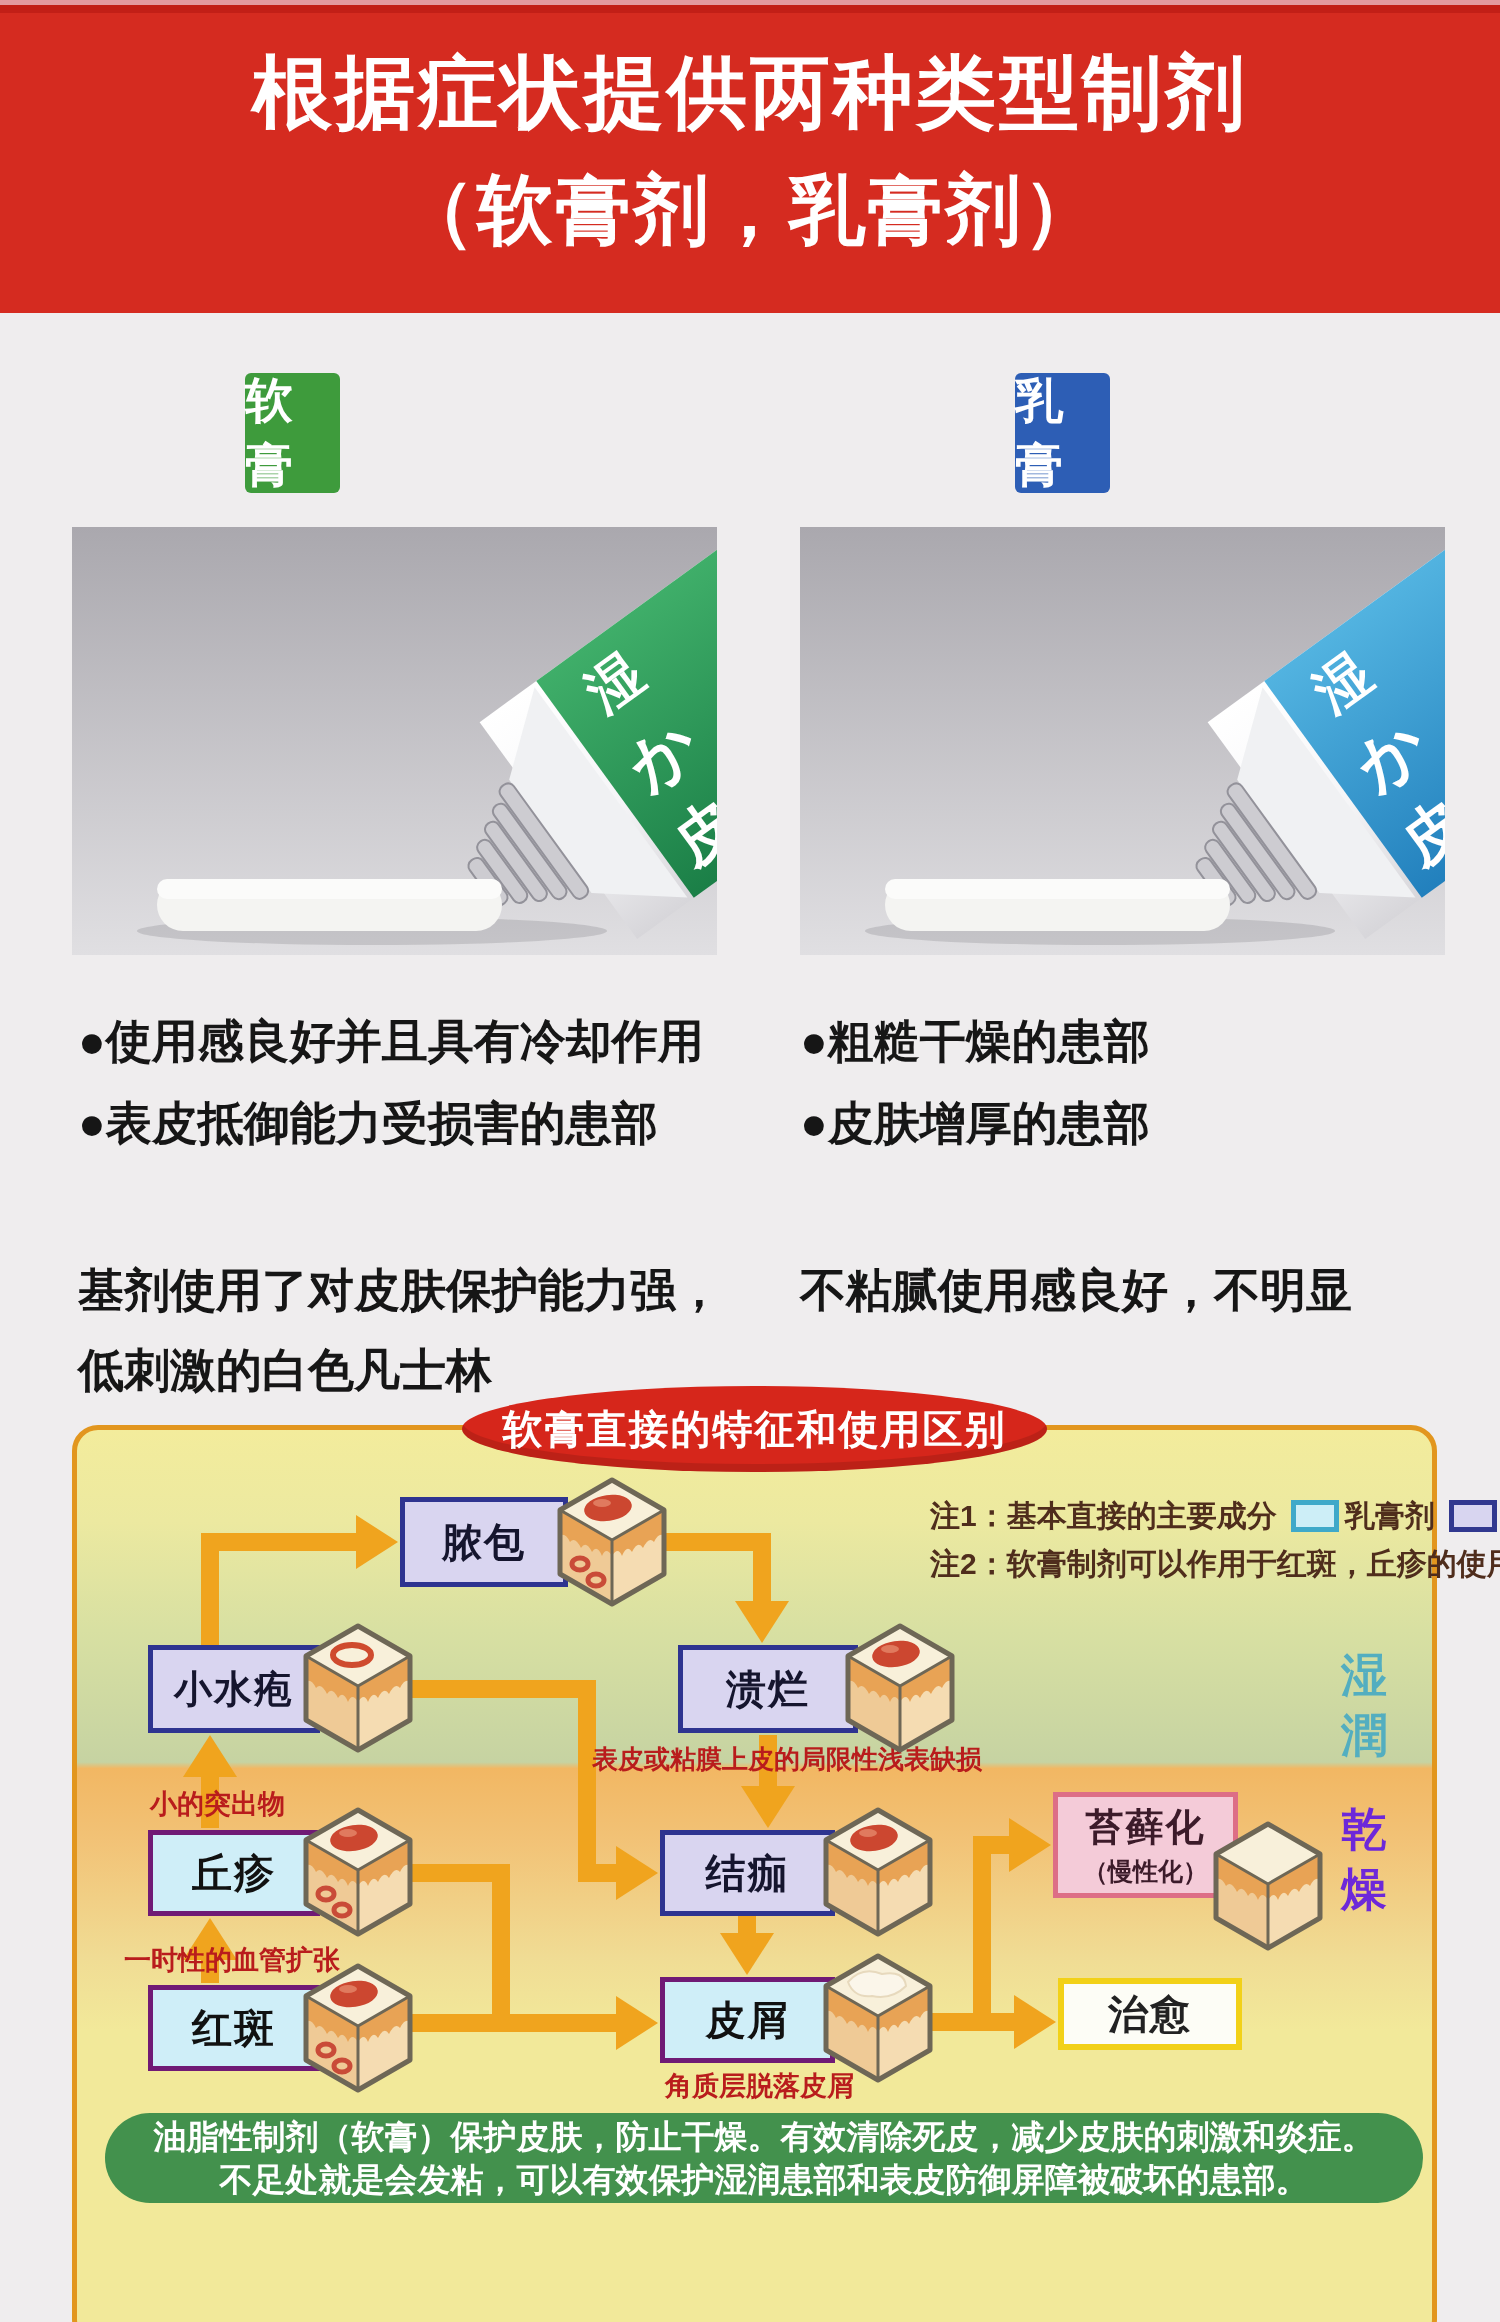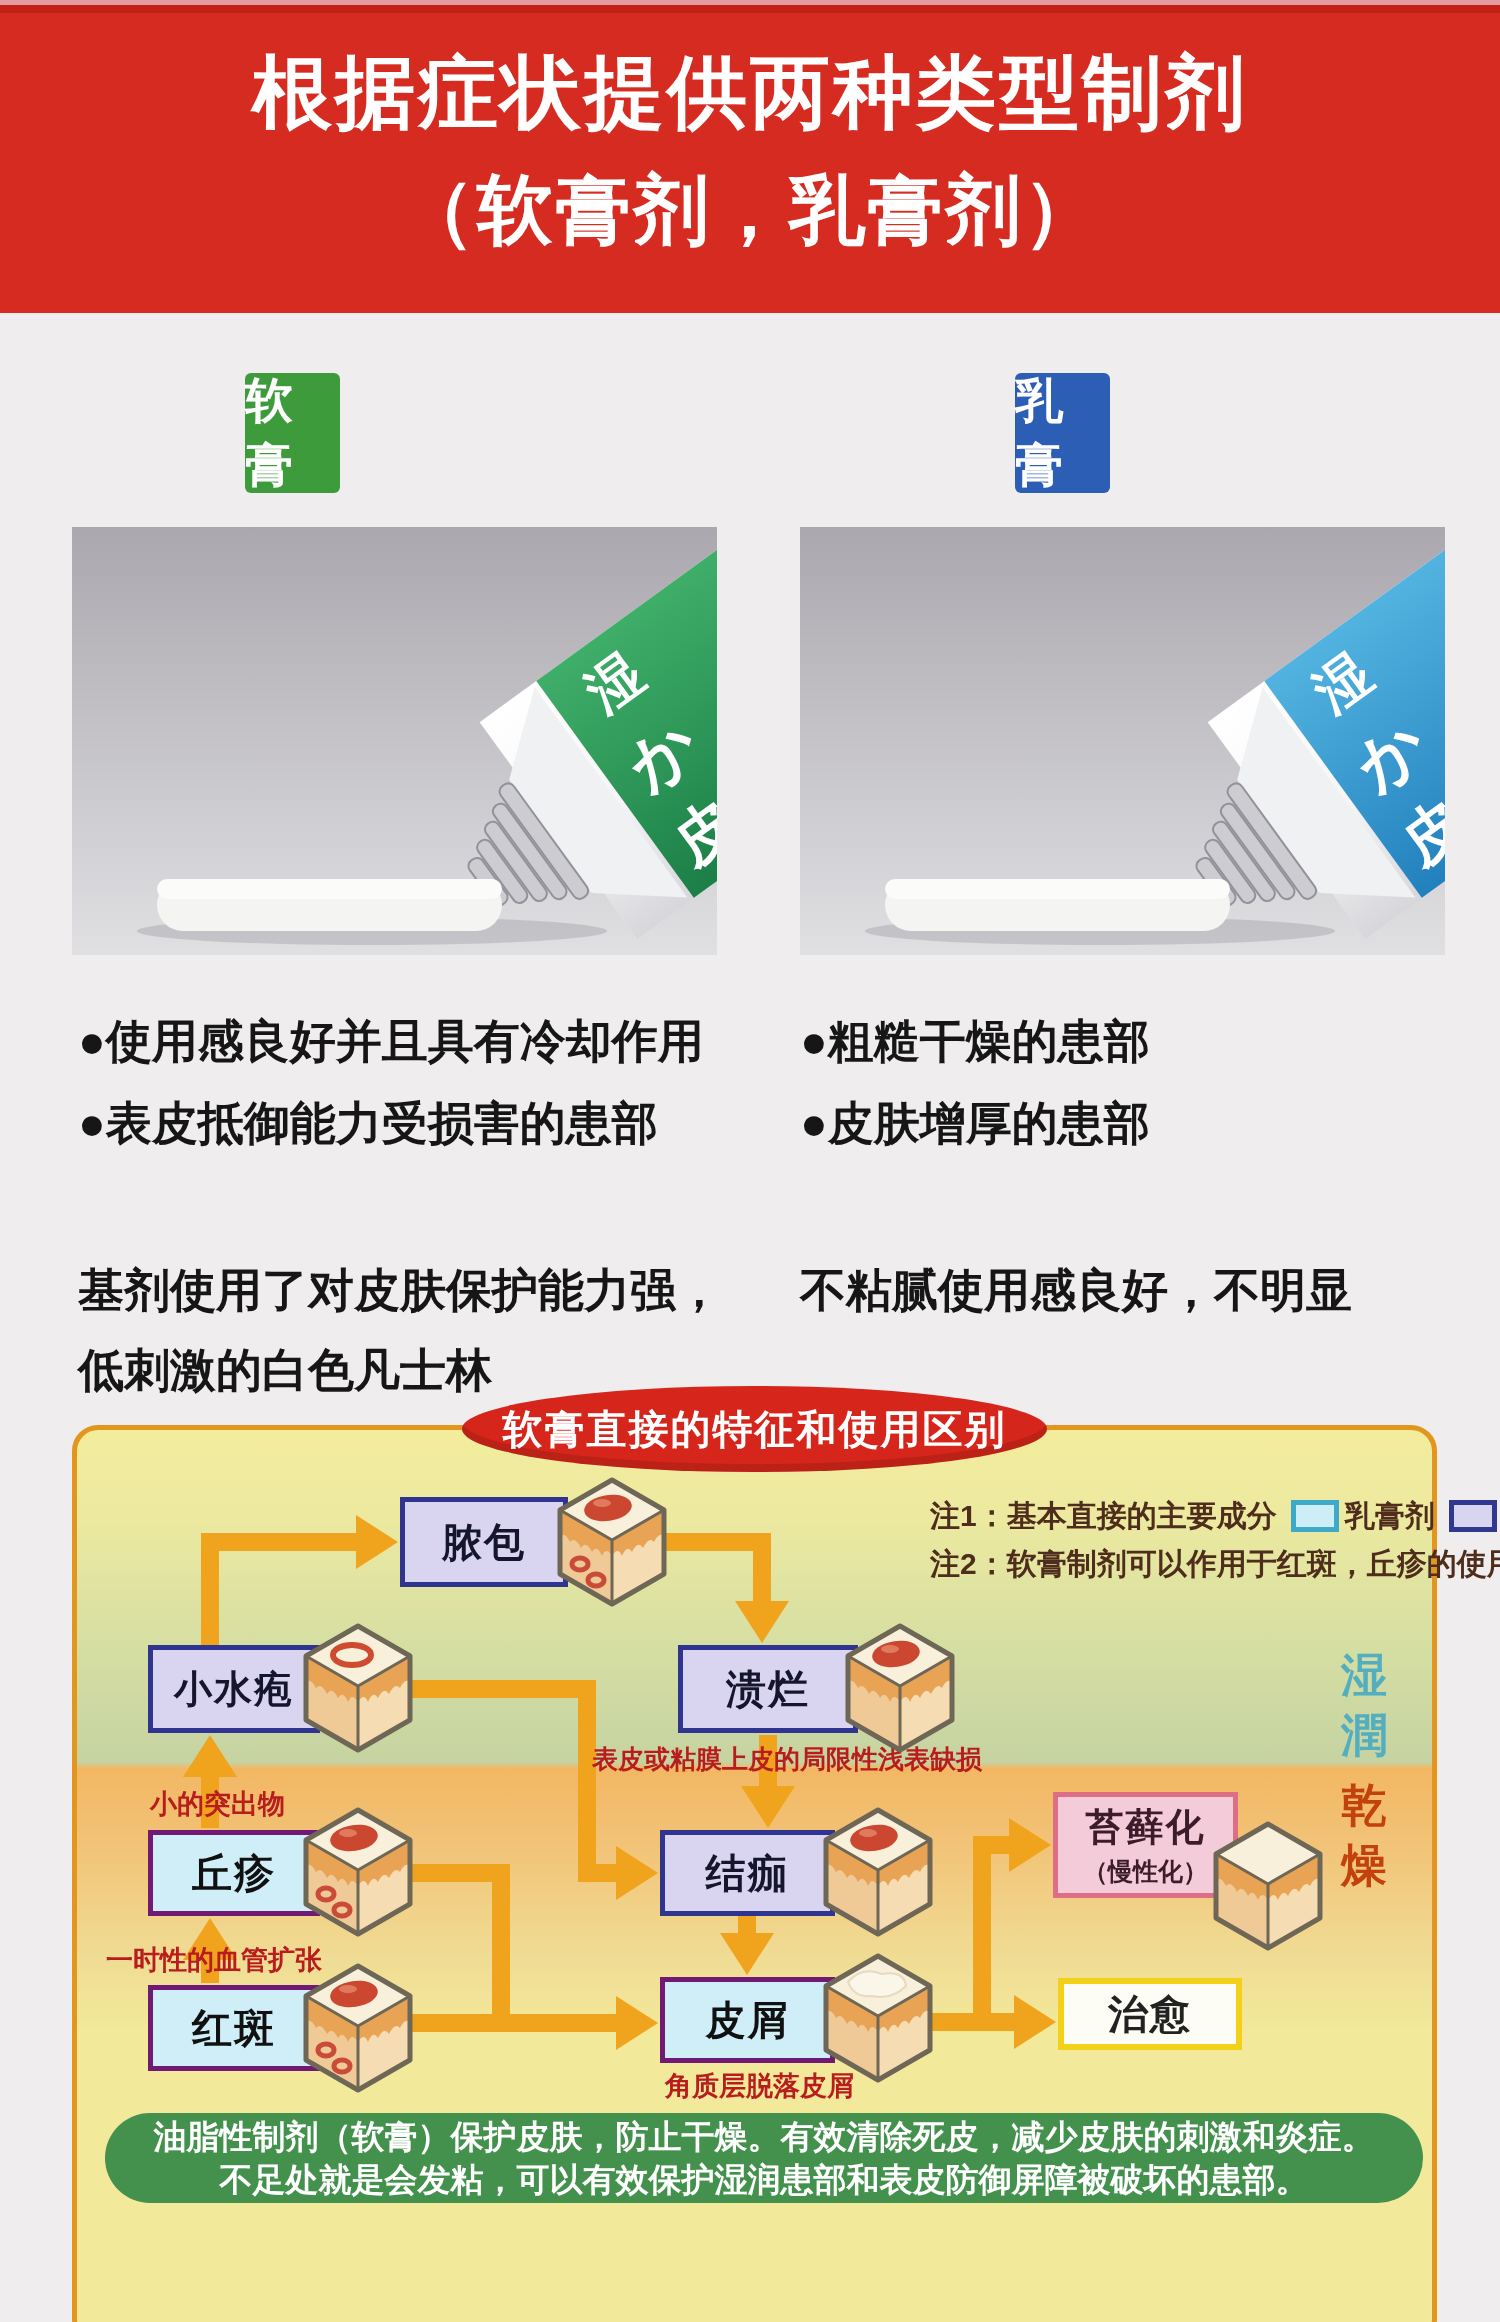--- a/index.html
+++ b/index.html
@@ -50,21 +50,21 @@
   .node.purple{background:#d9d5f0;border:5px solid #2e3490;}
   .node.cyan{background:#cfeef8;border:5px solid #701a75;color:#111;}
   .node.pink{background:#f4cbd8;border:5px solid #dd6e86;color:#3c1b2a;}
   .node.white{background:#fdfdf6;border:6px solid #f2d118;color:#222;}
   .node .sub{font-size:25px;font-weight:800;margin-top:2px;}
 
   .cap{position:absolute;color:#b91c1c;font-size:27px;font-weight:700;white-space:nowrap;}
   .sidelabel{position:absolute;width:52px;font-weight:800;font-size:46px;line-height:60px;
              word-break:break-all;text-align:center;}
   .sidelabel.wet{color:#53aec0;}
-  .sidelabel.dry{color:#c2410c;}
+  .sidelabel.dry{color:#6d28d9;margin-top:24px;}
 
   .banner{position:absolute;left:105px;width:1318px;border-radius:46px;color:#fff;
           display:flex;flex-direction:column;align-items:center;justify-content:center;
           font-size:33px;font-weight:700;line-height:43px;text-align:center;white-space:nowrap;}
   .banner.green{top:2113px;height:90px;background:#43914d;}
   .banner.blue{top:2216px;height:90px;background:#2e6cb4;}
 
   .cube{position:absolute;width:112px;height:132px;overflow:visible;}
   .arrows{position:absolute;left:72px;top:1425px;}
 </style>
@@ -268,21 +268,21 @@
     </div>
   <div class="node pink" style="left:1053px;top:1792px;width:185px;height:106px;">
     <span class="lbl" style="font-size:38px">苔藓化</span>
     <span class="sub">（慢性化）</span>
     </div>
   <div class="node white" style="left:1058px;top:1978px;width:184px;height:72px;">
     <span class="lbl">治愈</span>
     </div>
 
   <div class="cap" style="left:150px;top:1786px;">小的突出物</div>
-  <div class="cap" style="left:106px;top:1942px;">一时性的血管扩张</div>
+  <div class="cap" style="left:124px;top:1942px;">一时性的血管扩张</div>
   <div class="cap" style="left:592px;top:1742px;font-size:26px;">表皮或粘膜上皮的局限性浅表缺损</div>
   <div class="cap" style="left:665px;top:2068px;">角质层脱落皮屑</div>
 
   <div class="sidelabel wet" style="left:1338px;top:1645px;">湿潤</div>
   <div class="sidelabel dry" style="left:1338px;top:1775px;">乾燥</div>
 
   <svg class="cube" style="left:556px;top:1476px;" viewBox="0 0 112 132">
     <use href="#cube-base"></use>
       <use href="#m-blob"></use>
       <use href="#m-rings"></use>

